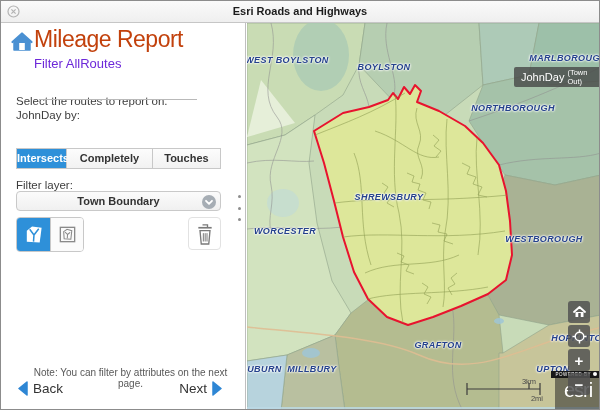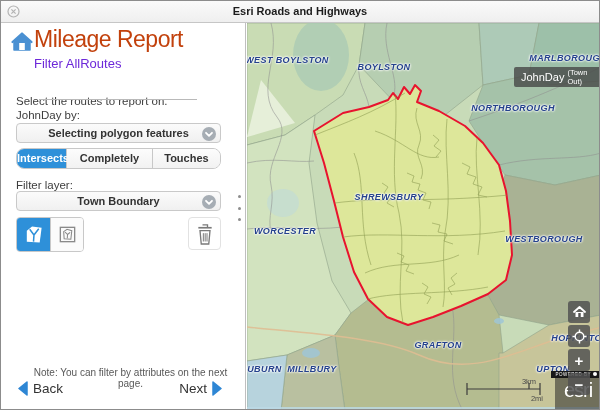--- a/index.html
+++ b/index.html
@@ -27,21 +27,21 @@
   .lbl-filter-layer { top:156px; }
 
   .dropdown { position:absolute; left:15px; width:205px; height:20px;
     background:linear-gradient(#fbfbfb,#f0f0f0); border:1px solid #c9c9c9; border-radius:4px;
     font-size:11px; font-weight:bold; color:#333; text-align:center; line-height:18px; cursor:pointer; }
   .dd-method { top:100px; }
   .dd-layer  { top:168px; }
   .dd-chevron { position:absolute; right:4px; top:3px; }
 
   .seg-group { position:absolute; left:15px; top:125px; width:205px; height:21px; display:flex;
-    border:1px solid #c8c8c8; border-radius:8px; overflow:hidden; background:#fbfbfb; }
+    border:1px solid #c8c8c8; border-radius:0; overflow:hidden; background:#fbfbfb; }
   .seg { font-size:11px; font-weight:bold; color:#333; text-align:center; line-height:19px;
     border-right:1px solid #c8c8c8; cursor:pointer; background:linear-gradient(#fcfcfc,#f2f2f2); }
   .seg:last-child { border-right:none; }
   .seg.active { background:#2e90d9; color:#fff; }
   .seg.s0 { width:50px; } .seg.s1 { width:87px; } .seg.s2 { width:68px; }
 
   .tool-group { position:absolute; left:15px; top:194px; display:flex;
     border:1px solid #c8c8c8; border-radius:4px; overflow:hidden; }
   .tool-btn { width:33px; height:33px; display:flex; align-items:center; justify-content:center;
     background:#fbfbfb; cursor:pointer; }
@@ -106,27 +106,20 @@
       <path d="M1.5 11 L11 2.5 L20.5 11" fill="none" stroke="#4a90d2" stroke-width="2.2" stroke-linecap="round" stroke-linejoin="round"></path>
       <rect x="8.2" y="12" width="5.6" height="7" fill="#fff"></rect>
     </svg>
     <div class="page-title">Mileage Report</div>
     <div class="page-subtitle">Filter AllRoutes</div>
     <div class="instruction">Select the routes to report on.</div>
     <div class="divider"></div>
 
     <div class="field-label lbl-filter-by">JohnDay by:</div>
 
-    <div class="dropdown dd-method">
-      <span>Selecting polygon features</span>
-      <svg class="dd-chevron" width="14" height="14" viewBox="0 0 14 14">
-        <circle cx="7" cy="7" r="7" fill="#a6adb4"></circle>
-        <path d="M4 5.8 L7 8.8 L10 5.8" fill="none" stroke="#fff" stroke-width="1.8" stroke-linecap="round" stroke-linejoin="round"></path>
-      </svg>
-    </div>
 
     <div class="seg-group">
       <div class="seg s0 active">Intersects</div>
       <div class="seg s1">Completely Within</div>
       <div class="seg s2">Touches Edge</div>
     </div>
 
     <div class="field-label lbl-filter-layer">Filter layer:</div>
 
     <div class="dropdown dd-layer">

